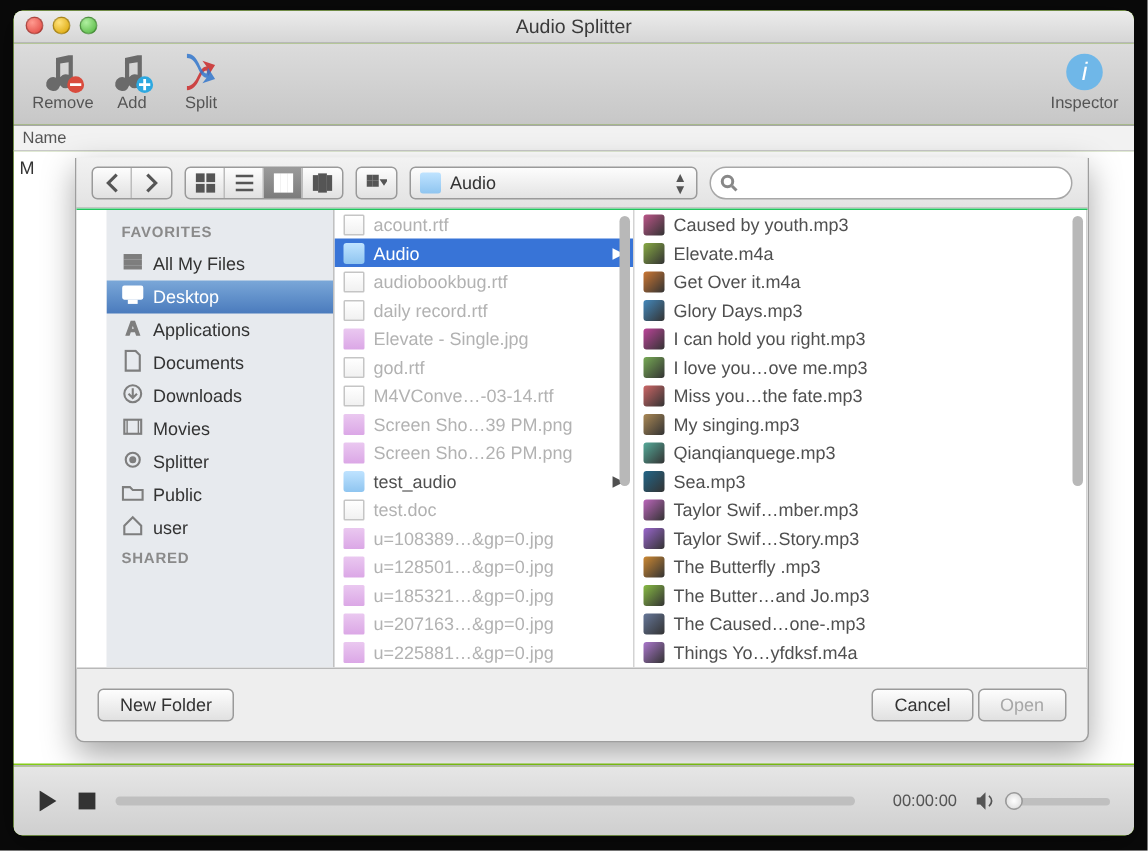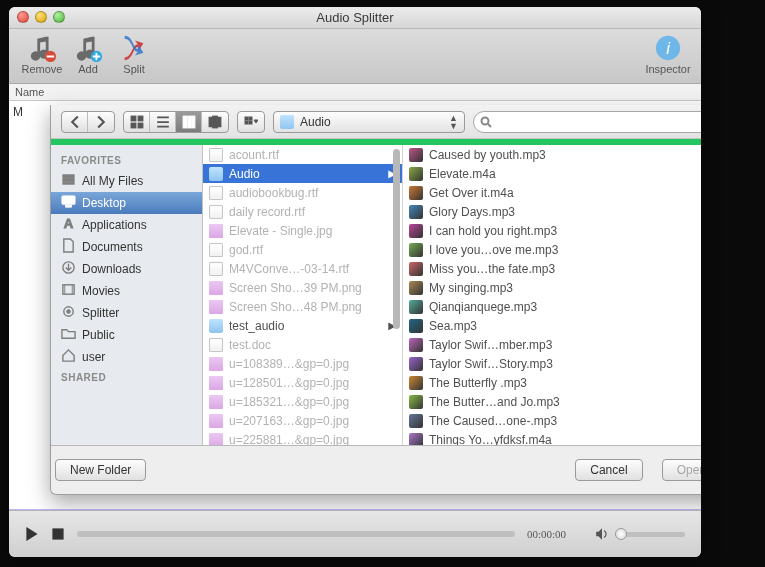--- a/index.html
+++ b/index.html
@@ -1,17 +1,17 @@
 <!DOCTYPE html>
 <html><head>
 <meta charset="utf-8">
 <style>
   * { box-sizing: border-box; margin: 0; padding: 0; font-family: "Lucida Grande", "Helvetica Neue", Arial, sans-serif; }
   body { background: #0a0a0a; width: 765px; height: 567px; overflow: hidden; position: relative; }
-  .window { position: absolute; left: 9px; top: 7px; width: 692px; height: 550px; background: #c4b5fd; border-radius: 6px; box-shadow: 0 4px 20px rgba(0,0,0,.4); overflow: hidden; }
+  .window { position: absolute; left: 9px; top: 7px; width: 747px; height: 550px; background: #84cc16; border-radius: 6px; box-shadow: 0 4px 20px rgba(0,0,0,.4); overflow: hidden; }
 
   
   .titlebar { height: 22px; background: linear-gradient(#ececec,#d6d6d6); border-bottom: 1px solid #b8b8b8; position: relative; text-align: center; }
   .titlebar .title { font-size: 13px; line-height: 22px; color: #3a3a3a; }
   .traffic { position: absolute; left: 8px; top: 4px; display: flex; gap: 6px; }
   .light { width: 12px; height: 12px; border-radius: 50%; border: 0.5px solid rgba(0,0,0,.25); }
   .light.close { background: radial-gradient(circle at 35% 30%, #ff9a8f, #e0443e); }
   .light.min   { background: radial-gradient(circle at 35% 30%, #ffe27a, #e6aummarker); background: radial-gradient(circle at 35% 30%, #ffe27a, #d9a200); }
   .light.zoom  { background: radial-gradient(circle at 35% 30%, #b0f0a0, #4fb33b); }
 
@@ -37,21 +37,21 @@
   .seg button svg { width: 14px; height: 14px; stroke: #555; fill: #555; }
 
   .path-pop { flex: 0 0 192px; height: 22px; border: 1px solid #9a9a9a; border-radius: 4px; background: linear-gradient(#fdfdfd,#e3e3e3); display: flex; align-items: center; padding: 0 6px; font-size: 12px; color: #333; gap: 6px; position: relative; }
   .path-pop .arrows { margin-left: auto; font-size: 9px; color: #555; line-height: 8px; }
 
   .search { flex: 1; height: 22px; border: 1px solid #a7a7a7; border-radius: 11px; background: #fff; display: flex; align-items: center; padding: 0 6px; }
   .search input { border: none; outline: none; flex: 1; font-size: 12px; background: transparent; }
   .search svg { width: 12px; height: 12px; margin-right: 4px; stroke: #888; fill: none; stroke-width: 2; }
 
   
-  .browser { flex: 1; display: flex; background: #fff; border-top: 6px solid #22c55e; border-bottom: 1px solid #b8b8b8; overflow: hidden; }
+  .browser { flex: 1; display: flex; background: #fff; border-top: 1px solid #22c55e; border-bottom: 1px solid #b8b8b8; overflow: hidden; padding-left: 20px; }
   .sidebar { width: 152px; background: #e7eaee; border-right: 1px solid #c1c1c1; overflow-y: auto; padding-top: 6px; }
   .side-hdr { font-size: 10px; color: #8a8a8a; font-weight: bold; letter-spacing: .5px; padding: 4px 10px; }
   .side-item { display: flex; align-items: center; gap: 6px; height: 22px; padding: 0 10px; font-size: 12px; color: #333; cursor: default; }
   .side-item.selected { background: linear-gradient(#7aa7d8,#4a7bbd); color: #fff; }
   .side-item svg { width: 15px; height: 15px; fill: #7e7e7e; stroke: #7e7e7e; }
   .side-item.selected svg { fill: #fff; stroke: #fff; }
 
   .col { width: 200px; border-right: 1px solid #d3d3d3; overflow-y: auto; position: relative; }
   .col:last-child { width: 220px; flex: 1; }
   .scroll-track { position: absolute; right: 2px; top: 4px; bottom: 4px; width: 7px; background: transparent; }
@@ -61,28 +61,28 @@
   .row.selected { background: #3874d7; color: #fff; }
   .row .chev { margin-left: auto; font-size: 10px; color: inherit; }
   .ficon { width: 14px; height: 14px; flex: none; }
   
   .ic-doc { background: linear-gradient(#fff,#f1f1f1); border: 1px solid #c5c5c5; border-radius: 1px; }
   .ic-folder { background: linear-gradient(#bfe3ff,#8fc5f0); border-radius: 2px; }
   .ic-img { background: linear-gradient(#eac8f0,#dba7e6); border-radius: 1px; }
   .ic-audio { display:inline-block; border-radius:2px; background-size:cover; }
 
   
-  .sheet-bottom { height: 48px; display: flex; align-items: center; padding: 0 4px; gap: 19px; }
+  .sheet-bottom { height: 48px; display: flex; align-items: center; padding: 0 14px; gap: 3px; }
   .btn { height: 22px; padding: 0 14px; border: 1px solid #9a9a9a; border-radius: 4px; background: linear-gradient(#fdfdfd,#e1e1e1); font-size: 12px; color: #333; cursor: default; }
   .btn:disabled { color: #a7a7a7; }
 
   
   .player { position: absolute; left: 0; right: 0; bottom: 0; height: 47px; background: linear-gradient(#e6e6e6,#cfcfcf); border-top: 1px solid #b3b3b3; display: flex; align-items: center; padding: 0 16px; gap: 12px; }
   .player .track { flex: 1; height: 6px; background: #bfbfbf; border-radius: 3px; position: relative; }
-  .player .time { font-size: 11px; color: #555; min-width: 56px; text-align: left; font-family: Liberation Serif, serif; }
+  .player .time { font-size: 11px; color: #555; min-width: 56px; text-align: right; }
   .vol { display: flex; align-items: center; gap: 6px; }
   .vol .bar { width: 70px; height: 5px; background: #bfbfbf; border-radius: 3px; position: relative; }
   .vol .bar .knob { position: absolute; left: 0; top: -4px; width: 12px; height: 12px; background: radial-gradient(#fff,#d7d7d7); border: 1px solid #9a9a9a; border-radius: 50%; }
   .pbtn { width: 14px; height: 14px; }
 </style>
 </head>
 <body>
 
 <div class="window">
 
@@ -300,21 +300,21 @@
             <div class="row dimmed">
               <span class="ficon ic-doc"></span>
               <span>M4VConve…-03-14.rtf</span>
             </div>
             <div class="row dimmed">
               <span class="ficon ic-img"></span>
               <span>Screen Sho…39 PM.png</span>
             </div>
             <div class="row dimmed">
               <span class="ficon ic-img"></span>
-              <span>Screen Sho…48 PM.png</span>
+              <span>Screen Sho…26 PM.png</span>
             </div>
             <div class="row">
               <span class="ficon ic-folder"></span>
               <span>test_audio</span>
               <span class="chev">▶</span>
             </div>
             <div class="row dimmed">
               <span class="ficon ic-doc"></span>
               <span>test.doc</span>
             </div>

